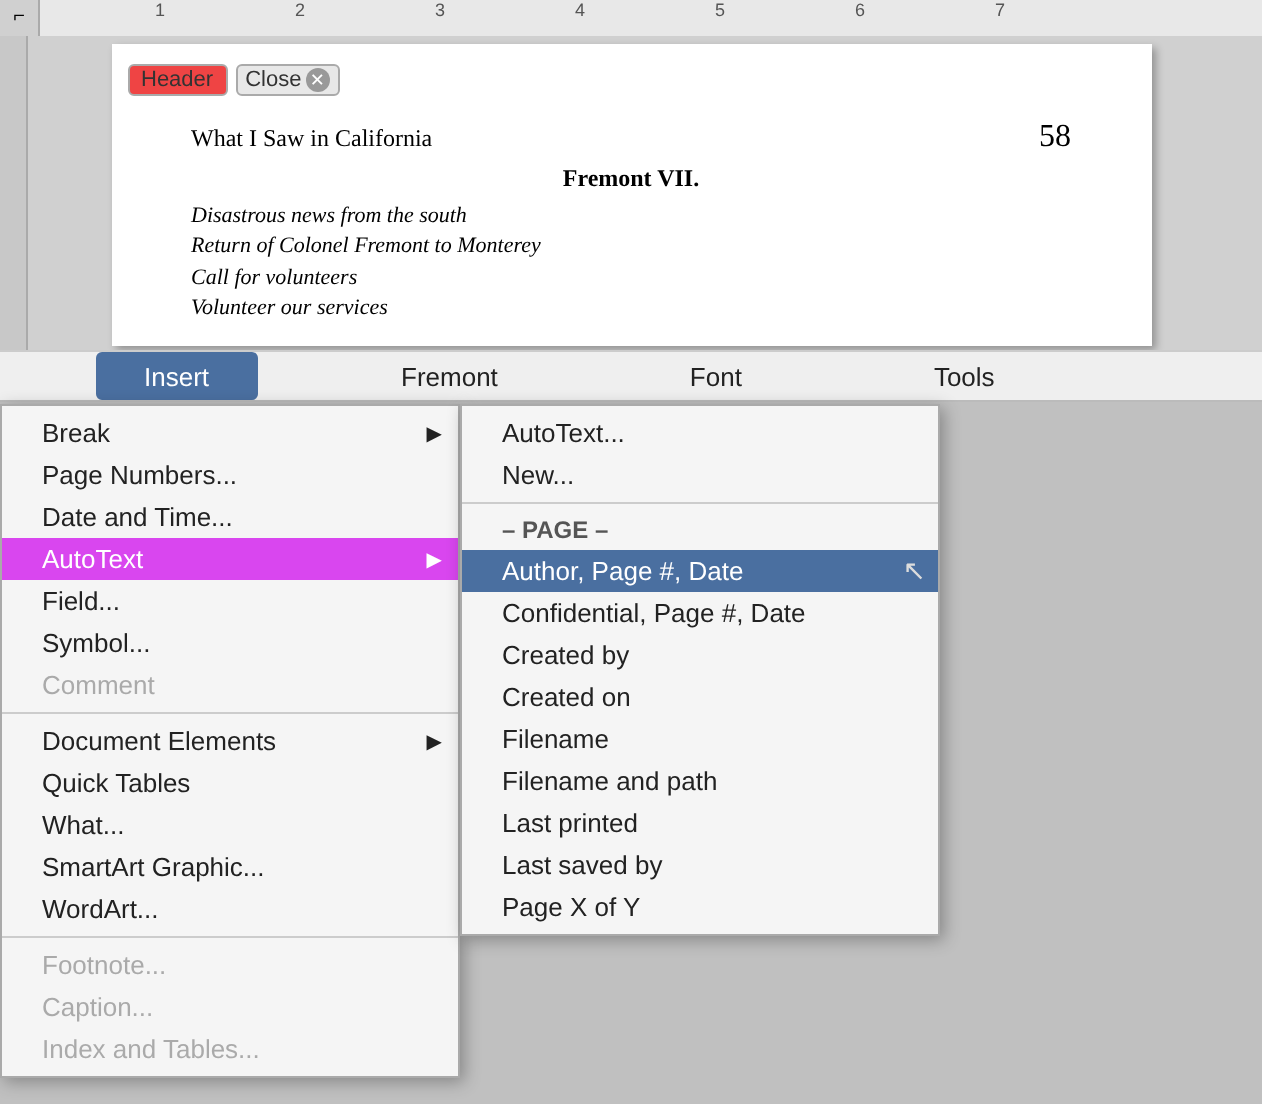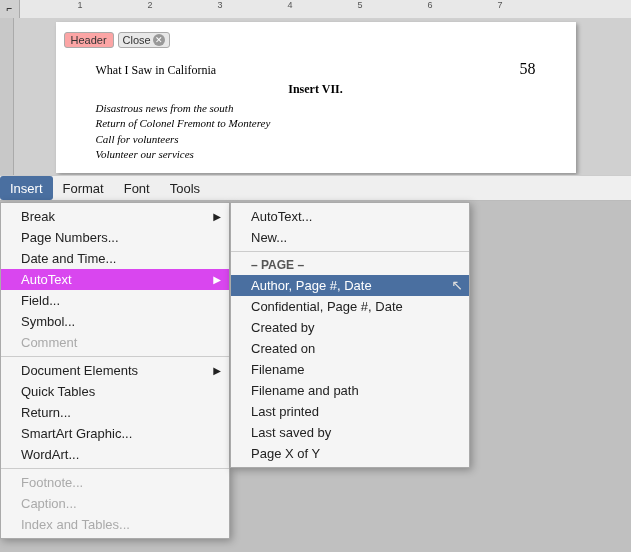--- a/index.html
+++ b/index.html
@@ -71,21 +71,21 @@
       display: flex;
       align-items: center;
       gap: 4px;
       margin-bottom: 6px;
       position: absolute;
       top: 10px;
       left: 8px;
     }
 
     .header-btn {
-      background: #fca5a5;
+      background: #ef4444;
       border: 1px solid #aaa;
       border-radius: 3px;
       padding: 1px 6px;
       font-size: 11px;
       cursor: pointer;
       color: #333;
     }
 
     .close-btn {
       background: #e8e8e8;
@@ -159,26 +159,27 @@
       width: 100%;
       background: #efefef;
       border-top: 1px solid #ccc;
       border-bottom: 1px solid #bbb;
       display: flex;
       align-items: stretch;
       height: 26px;
     }
 
     .menu-item {
-      padding: 4px 10px;
+      padding: 4px 24px;
       font-size: 13px;
       cursor: pointer;
       display: flex;
       align-items: center;
       color: #222;
+      margin-left: 48px;
     }
 
     .menu-item.active {
       background: #4a6fa0;
       color: white;
       border-radius: 3px;
     }
 
     
     .dropdown-container {
@@ -312,21 +313,21 @@
       </button>
     </div>
 
     <div style="padding-top: 24px;">
 
       <div class="doc-title-line">
         <span class="doc-title">What I Saw in California</span>
         <span class="doc-page-num">58</span>
       </div>
 
-      <div class="doc-chapter">Insert VII.</div>
+      <div class="doc-chapter">Fremont VII.</div>
 
       <div class="doc-italic">
         <div>Disastrous news from the south</div>
         <div>Return of Colonel Fremont to Monterey</div>
         <div>Call for volunteers</div>
         <div>Volunteer our services</div>
       </div>
     </div>
   </div>
 </div>
@@ -361,21 +362,21 @@
       </div>
       <div class="menu-separator"></div>
       <div class="menu-row">
         <span>Document Elements</span>
         <span class="arrow">▶</span>
       </div>
       <div class="menu-row">
         <span>Quick Tables</span>
       </div>
       <div class="menu-row">
-        <span>Return...</span>
+        <span>What...</span>
       </div>
       <div class="menu-row">
         <span>SmartArt Graphic...</span>
       </div>
       <div class="menu-row">
         <span>WordArt...</span>
       </div>
       <div class="menu-separator"></div>
       <div class="menu-row disabled">
         <span>Footnote...</span>
@@ -423,16 +424,16 @@
       </div>
       <div class="submenu-row">
         <span>Last saved by</span>
       </div>
       <div class="submenu-row">
         <span>Page X of Y</span>
       </div>
     </div>
   </div>
 
-  <div class="menu-item">Format</div>
+  <div class="menu-item">Fremont</div>
   <div class="menu-item">Font</div>
   <div class="menu-item">Tools</div>
 </div>
 
 </body></html>

